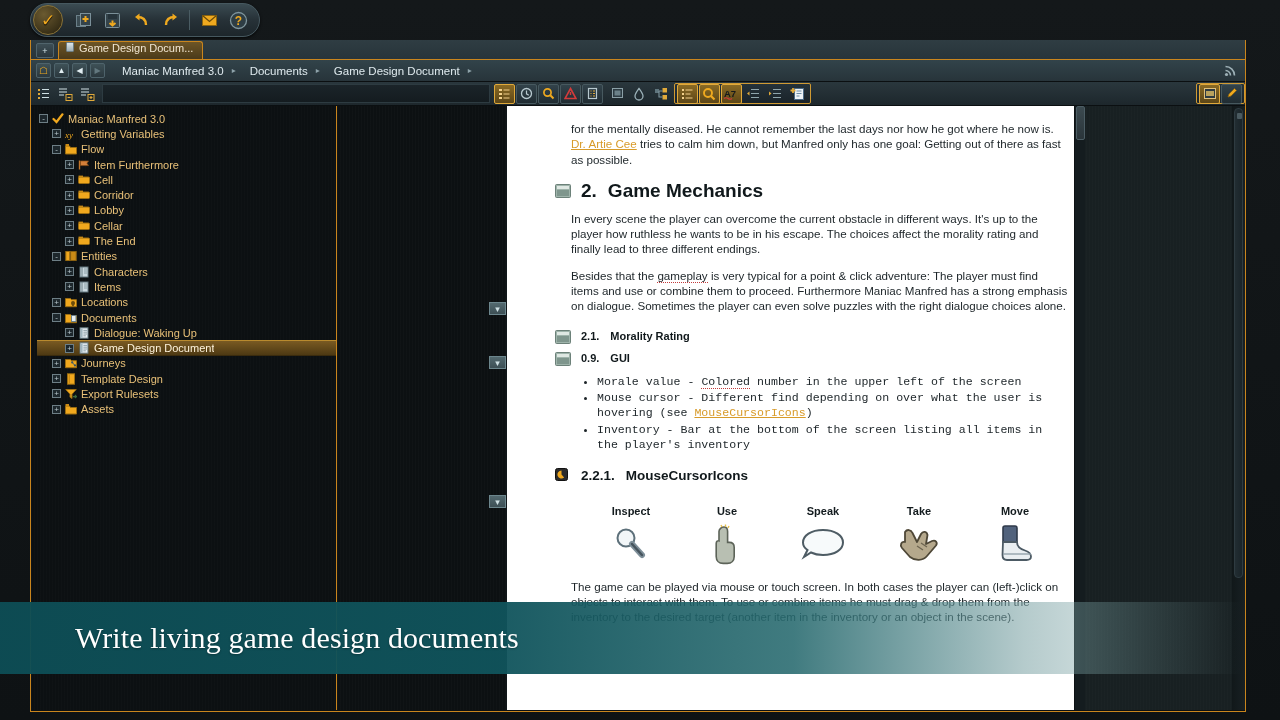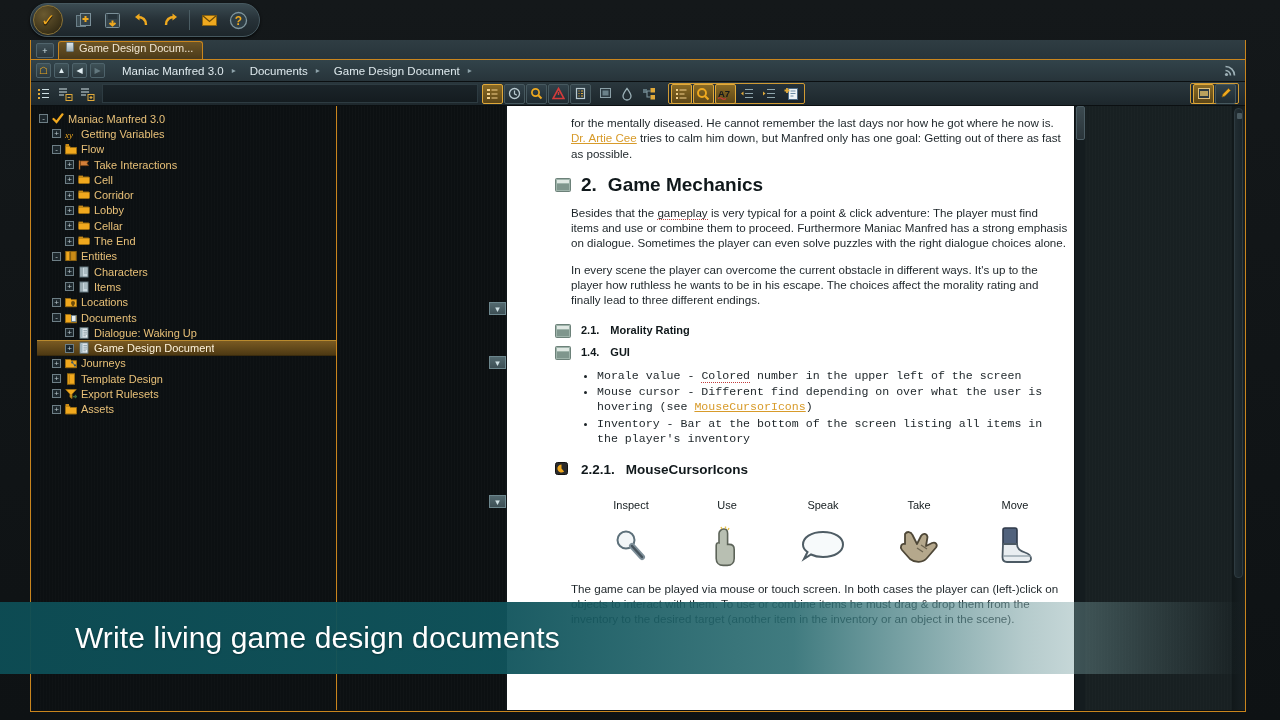--- a/index.html
+++ b/index.html
@@ -86,21 +86,21 @@
   .navbtn.dim { color: #63787f; }
   .crumb { color: #dfeaee; font-size: 11.5px; padding: 0 8px 0 14px; white-space: nowrap; }
   .crumb-arrow { color: #8fa3aa; font-size: 8px; }
   .feedico { position: absolute; right: 8px; top: 4px; color: #9db0b6; font-size: 12px; }
 
   
   .toolrow { height: 24px; display: flex; align-items: stretch;
     background: linear-gradient(180deg,#2a373d 0%, #1d272c 100%);
     border-bottom: 1px solid #0b0f11; }
   .tgroup { display: flex; align-items: center; padding: 1px 2px; gap: 1px; }
-  .tgroup.framed { border: 1px solid #d09a33; border-radius: 2px; margin: 1px 6px;
+  .tgroup.framed { border: 1px solid #d09a33; border-radius: 2px; margin: 1px 0;
     background: linear-gradient(180deg,#25323a,#1a2329); justify-content: center; }
   .tbtn { width: 21px; height: 20px; display: flex; align-items: center; justify-content: center;
     border: 1px solid transparent; border-radius: 2px; }
   .tbtn.on { background: linear-gradient(180deg,#8a6a24,#5c4617); border-color: #e0a93a; }
   .tbtn.box { background: linear-gradient(180deg,#32424a,#202c32); border-color: #47595f; }
   .tbtn svg { display: block; }
   .tfill { flex: 1; }
   .tsearch { flex: 1; margin: 2px 2px; background: linear-gradient(180deg,#1b2429,#141c20);
     border: 1px solid #2d3b41; }
 
@@ -150,21 +150,21 @@
   h3.head { font-size: 11px; margin: 16px 0 8px -39px; }
   h4.head { font-size: 13.5px; margin: 15px 0 9px -39px; }
   .hico { width: 16px; height: 14px; flex: 0 0 16px; align-self: center; margin-left: 23px; }
   .hico svg { display: block; }
   .htxt { display: flex; gap: 11px; }
   ul.blist { margin: 0 0 10px 26px; padding: 0; font-family: Liberation Mono, monospace; }
   ul.blist li { color: #1c2428; font-size: 11.6px; line-height: 15.4px; margin-bottom: 1px;
     list-style: disc; }
   .cursor-table { display: flex; margin: 22px 0 6px 12px; }
   .ccell { width: 96px; text-align: center; }
-  .ccell .cname { font-size: 11px; font-weight: normal; color: #131b1e; margin-bottom: 12px; }
+  .ccell .cname { font-size: 11px; font-weight: bold; color: #131b1e; margin-bottom: 4px; }
   .ccell .cglyph { height: 46px; display: flex; align-items: center; justify-content: center; }
   .ccell .cglyph svg { display: block; }
 
   
   .pscroll { position: absolute; right: 0; top: 0; width: 11px; height: 100%;
     background: #141c1f; border-left: 1px solid #0d1214; }
   .pthumb { position: absolute; top: 0; left: 1px; width: 9px; height: 34px;
     background: linear-gradient(180deg,#3c4a50,#2a353a); border: 1px solid #4c5d64; border-radius: 2px; }
   .docscroll { position: absolute; right: 0; top: 0; width: 13px; height: 100%;
     background: linear-gradient(90deg,#11181a,#182023); }
@@ -176,21 +176,21 @@
   
   .banner { position: absolute; left: 0; top: 602px; width: 1280px; height: 72px;
     background: linear-gradient(90deg,
       rgba(13,77,85,.96) 0%,
       rgba(16,84,92,.95) 40%,
       rgba(38,105,110,.88) 62%,
       rgba(120,160,162,.55) 80%,
       rgba(255,255,255,0) 97%);
     display: flex; align-items: center; }
   .banner .btext { color: #ffffff; font-size: 30px; margin-left: 75px;
-    font-family: Liberation Sans, sans-serif; letter-spacing: .1px;
+    font-family: Liberation Serif, serif; letter-spacing: .1px;
     text-shadow: 0 1px 2px rgba(0,0,0,.35); }
 </style>
 </head>
 <body>
 
 <div id="root">
 
   <div class="qat">
     <div class="orb">✓</div>
     <div class="qbtn">
@@ -435,21 +435,21 @@
               <span class="lbl">Flow</span>
             </div>
             <div class="node" style="padding-left: 28px;">
               <span class="exp">+</span>
               <span class="ico">
                 <svg width="12" height="12" viewBox="0 0 12 12">
                   <path d="M1.5 1.5 v9" stroke="#c2752a" stroke-width="1.4"></path>
                   <path d="M2.5 2 h8 l-1.6 2.2 L10.5 6.6 h-8 Z" fill="#d4803a" stroke="#8a4e15" stroke-width=".7"></path>
                 </svg>
               </span>
-              <span class="lbl">Take Interactions</span>
+              <span class="lbl">Item Furthermore</span>
             </div>
             <div class="node" style="padding-left: 28px;">
               <span class="exp">+</span>
               <span class="ico">
                 <svg width="12" height="12" viewBox="0 0 12 12">
                   <rect x="0.5" y="3" width="11" height="6.5" rx="1" fill="#f0a81e" stroke="#9a6c10"></rect>
                   <rect x="0.5" y="1.6" width="4.5" height="1.6" fill="#c98a16"></rect>
                 </svg>
               </span>
               <span class="lbl">Cell</span>
@@ -616,45 +616,45 @@
       <div class="gutter">
         <div class="chev" style="top:196px">▾</div>
         <div class="chev" style="top:250px">▾</div>
         <div class="chev" style="top:389px">▾</div>
       </div>
 
       <div class="docwrap">
         <div class="page">
           <div class="pagebody">
 
-            <p class="p" style="margin-top:9px">
+            <p class="p" style="margin-top:15px">
               <span>for the mentally diseased. He cannot remember the last days nor how he got where he now</span>
               <span>is. </span><a class="lnk" href="#">Dr. Artie Cee</a><span> tries to calm him down, but Manfred only has one goal: Getting out of there</span>
               <span>as fast as possible.</span>
             </p>
 
             <h2 class="head">
               <span class="hico">
                 <svg width="16" height="14" viewBox="0 0 16 14">
                   <rect x="0.5" y="0.5" width="15" height="13" rx="1" fill="#9fb4ab" stroke="#6c8179"></rect>
                   <rect x="2" y="2" width="12" height="3" fill="#dfe8e3"></rect>
                   <rect x="2" y="6" width="12" height="6" fill="#7f968d"></rect>
                 </svg>
               </span>
               <span class="htxt">
                 <span>2.</span>
                 <span>Game Mechanics</span>
               </span>
             </h2>
 
+            <p class="p">In every scene the player can overcome the current obstacle in different ways. It's up to the player how ruthless he wants to be in his escape. The choices affect the morality rating and finally lead to three different endings.</p>
+
             <p class="p">
               <span>Besides that the </span><span class="sp">gameplay</span><span> is very typical for a point &amp; click adventure: The player must find items and use or combine them to proceed. Furthermore Maniac Manfred has a strong emphasis on dialogue. Sometimes the player can even solve puzzles with the right dialogue choices alone.</span>
             </p>
-
-            <p class="p">In every scene the player can overcome the current obstacle in different ways. It's up to the player how ruthless he wants to be in his escape. The choices affect the morality rating and finally lead to three different endings.</p>
 
             <h3 class="head">
               <span class="hico">
                 <svg width="16" height="14" viewBox="0 0 16 14">
                   <rect x="0.5" y="0.5" width="15" height="13" rx="1" fill="#9fb4ab" stroke="#6c8179"></rect>
                   <rect x="2" y="2" width="12" height="3" fill="#dfe8e3"></rect>
                   <rect x="2" y="6" width="12" height="6" fill="#7f968d"></rect>
                 </svg>
               </span>
               <span class="htxt">
@@ -667,21 +667,21 @@
 
             <h3 class="head" style="margin-top:5px">
               <span class="hico">
                 <svg width="16" height="14" viewBox="0 0 16 14">
                   <rect x="0.5" y="0.5" width="15" height="13" rx="1" fill="#9fb4ab" stroke="#6c8179"></rect>
                   <rect x="2" y="2" width="12" height="3" fill="#dfe8e3"></rect>
                   <rect x="2" y="6" width="12" height="6" fill="#7f968d"></rect>
                 </svg>
               </span>
               <span class="htxt">
-                <span>1.4.</span>
+                <span>0.9.</span>
                 <span>GUI</span>
               </span>
             </h3>
 
 
             <ul class="blist">
               <li>
                 <span>Morale value - </span><span class="sp">Colored</span><span> number in the upper left of the screen</span>
               </li>
               <li>

